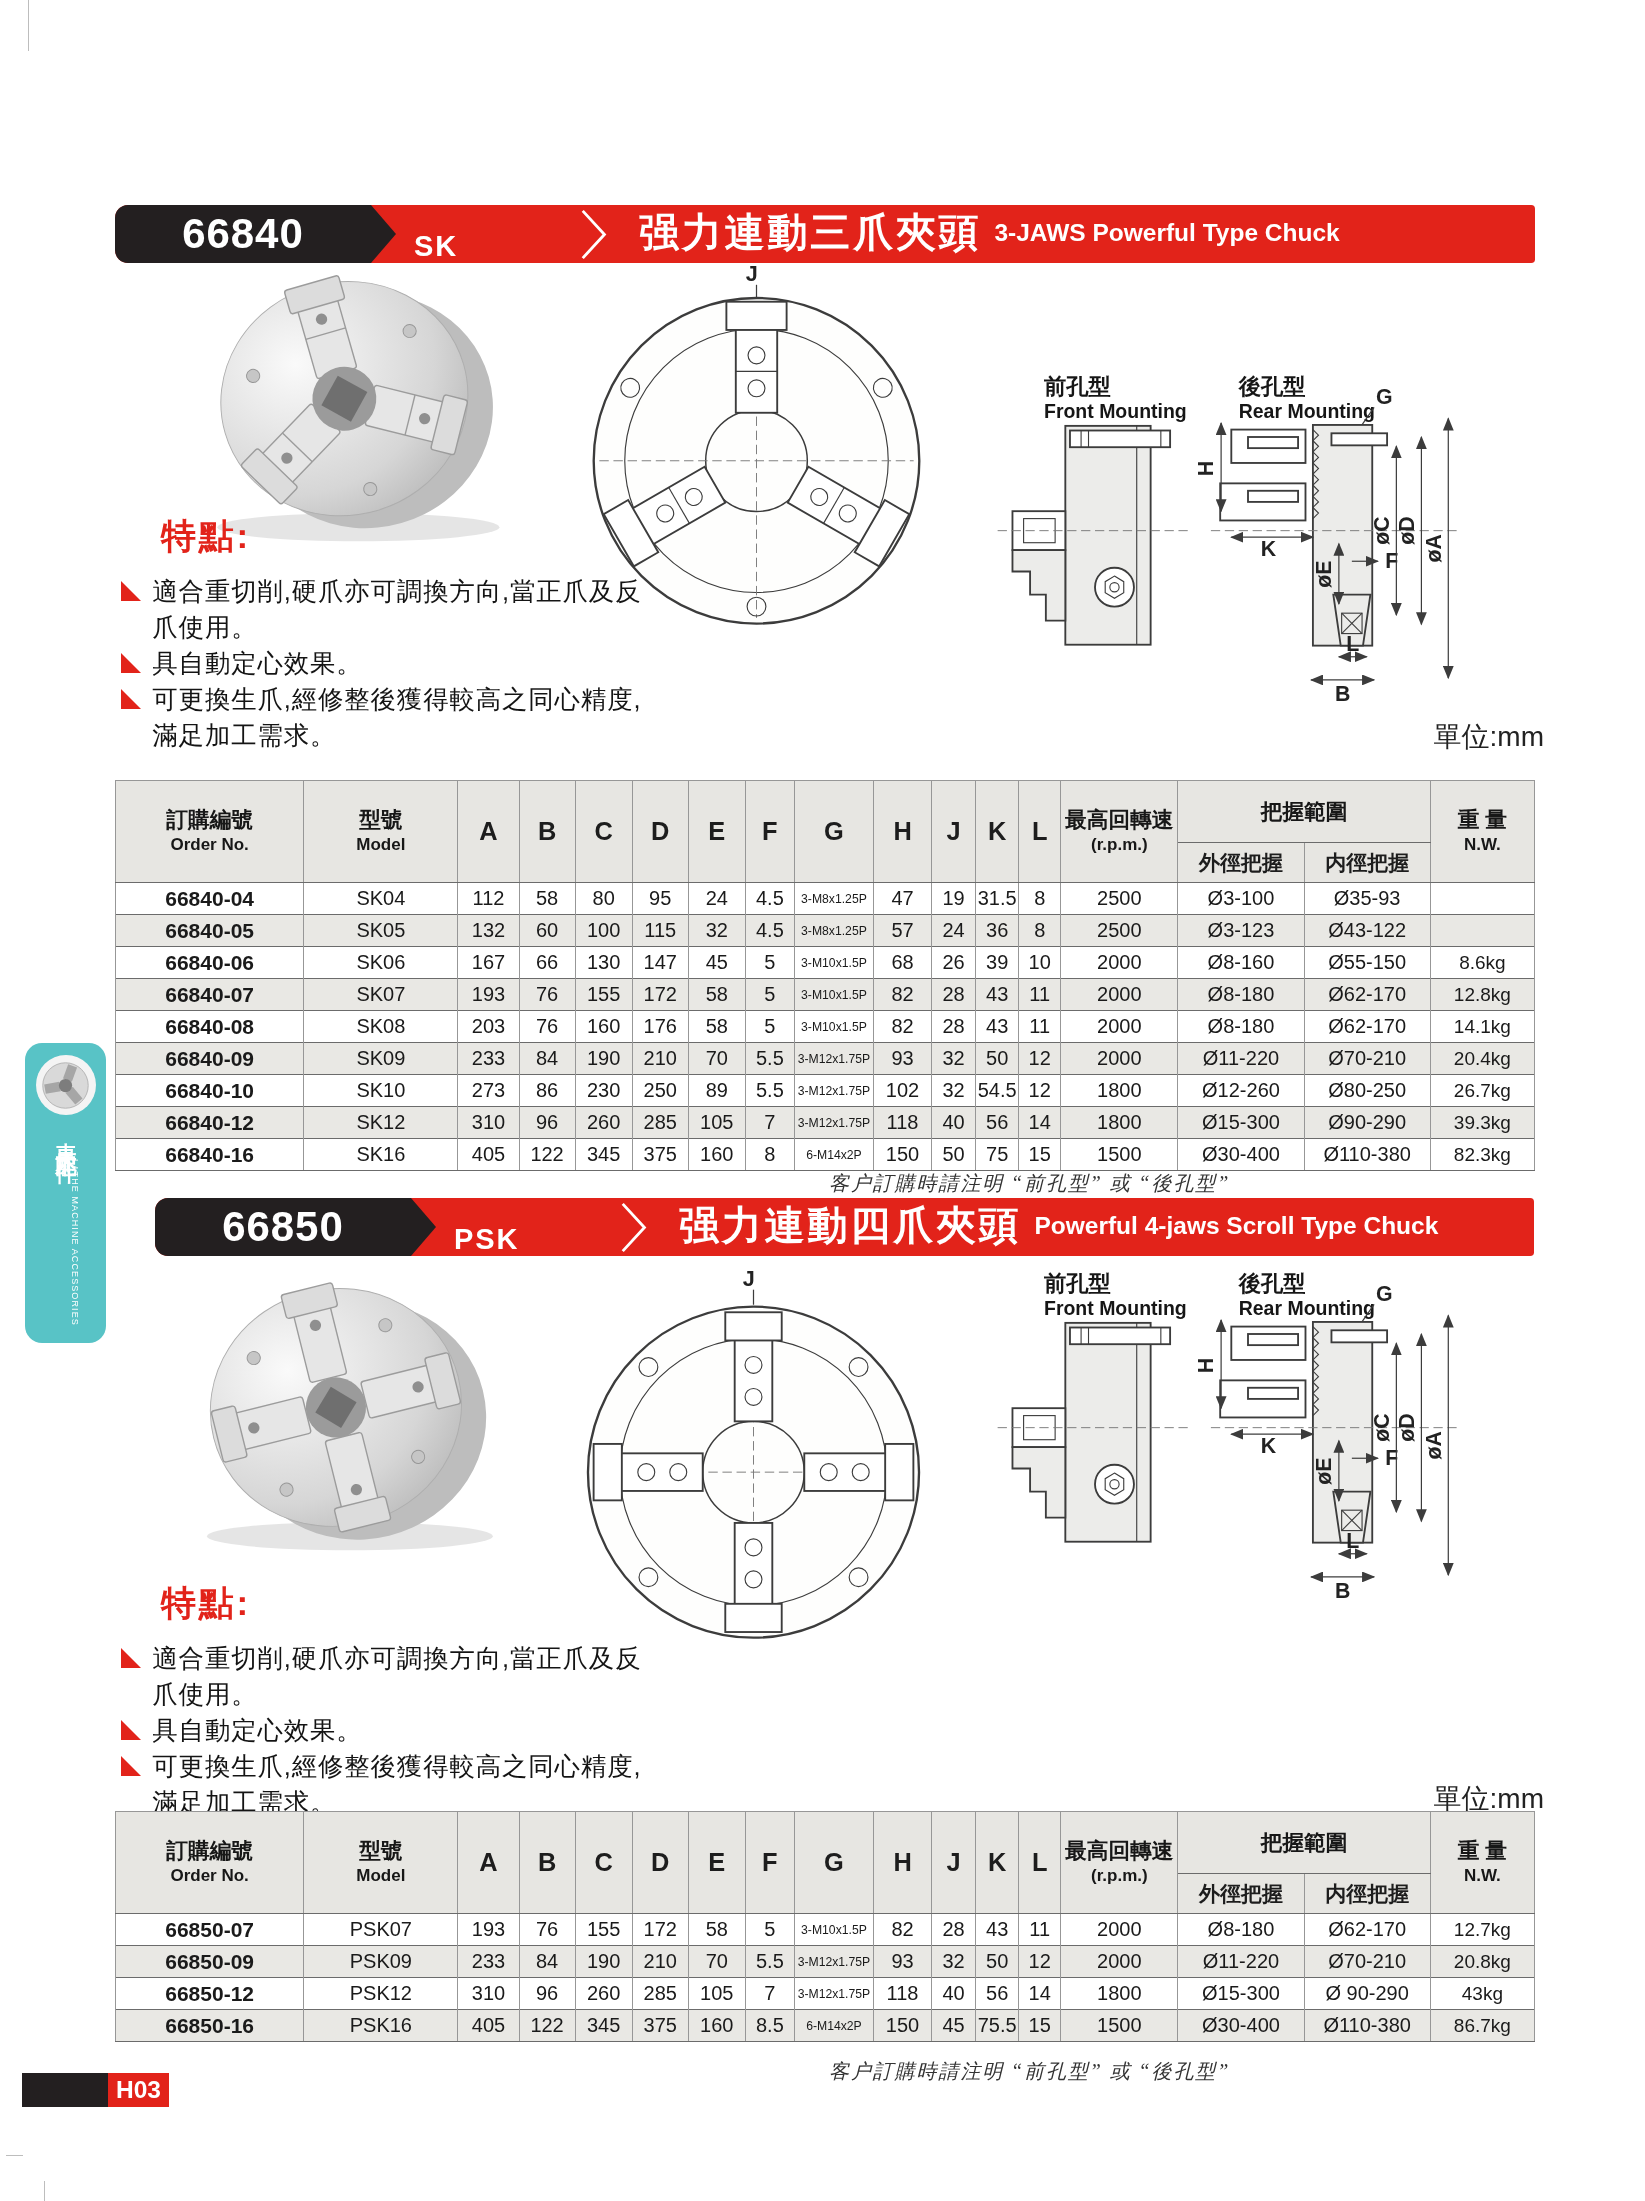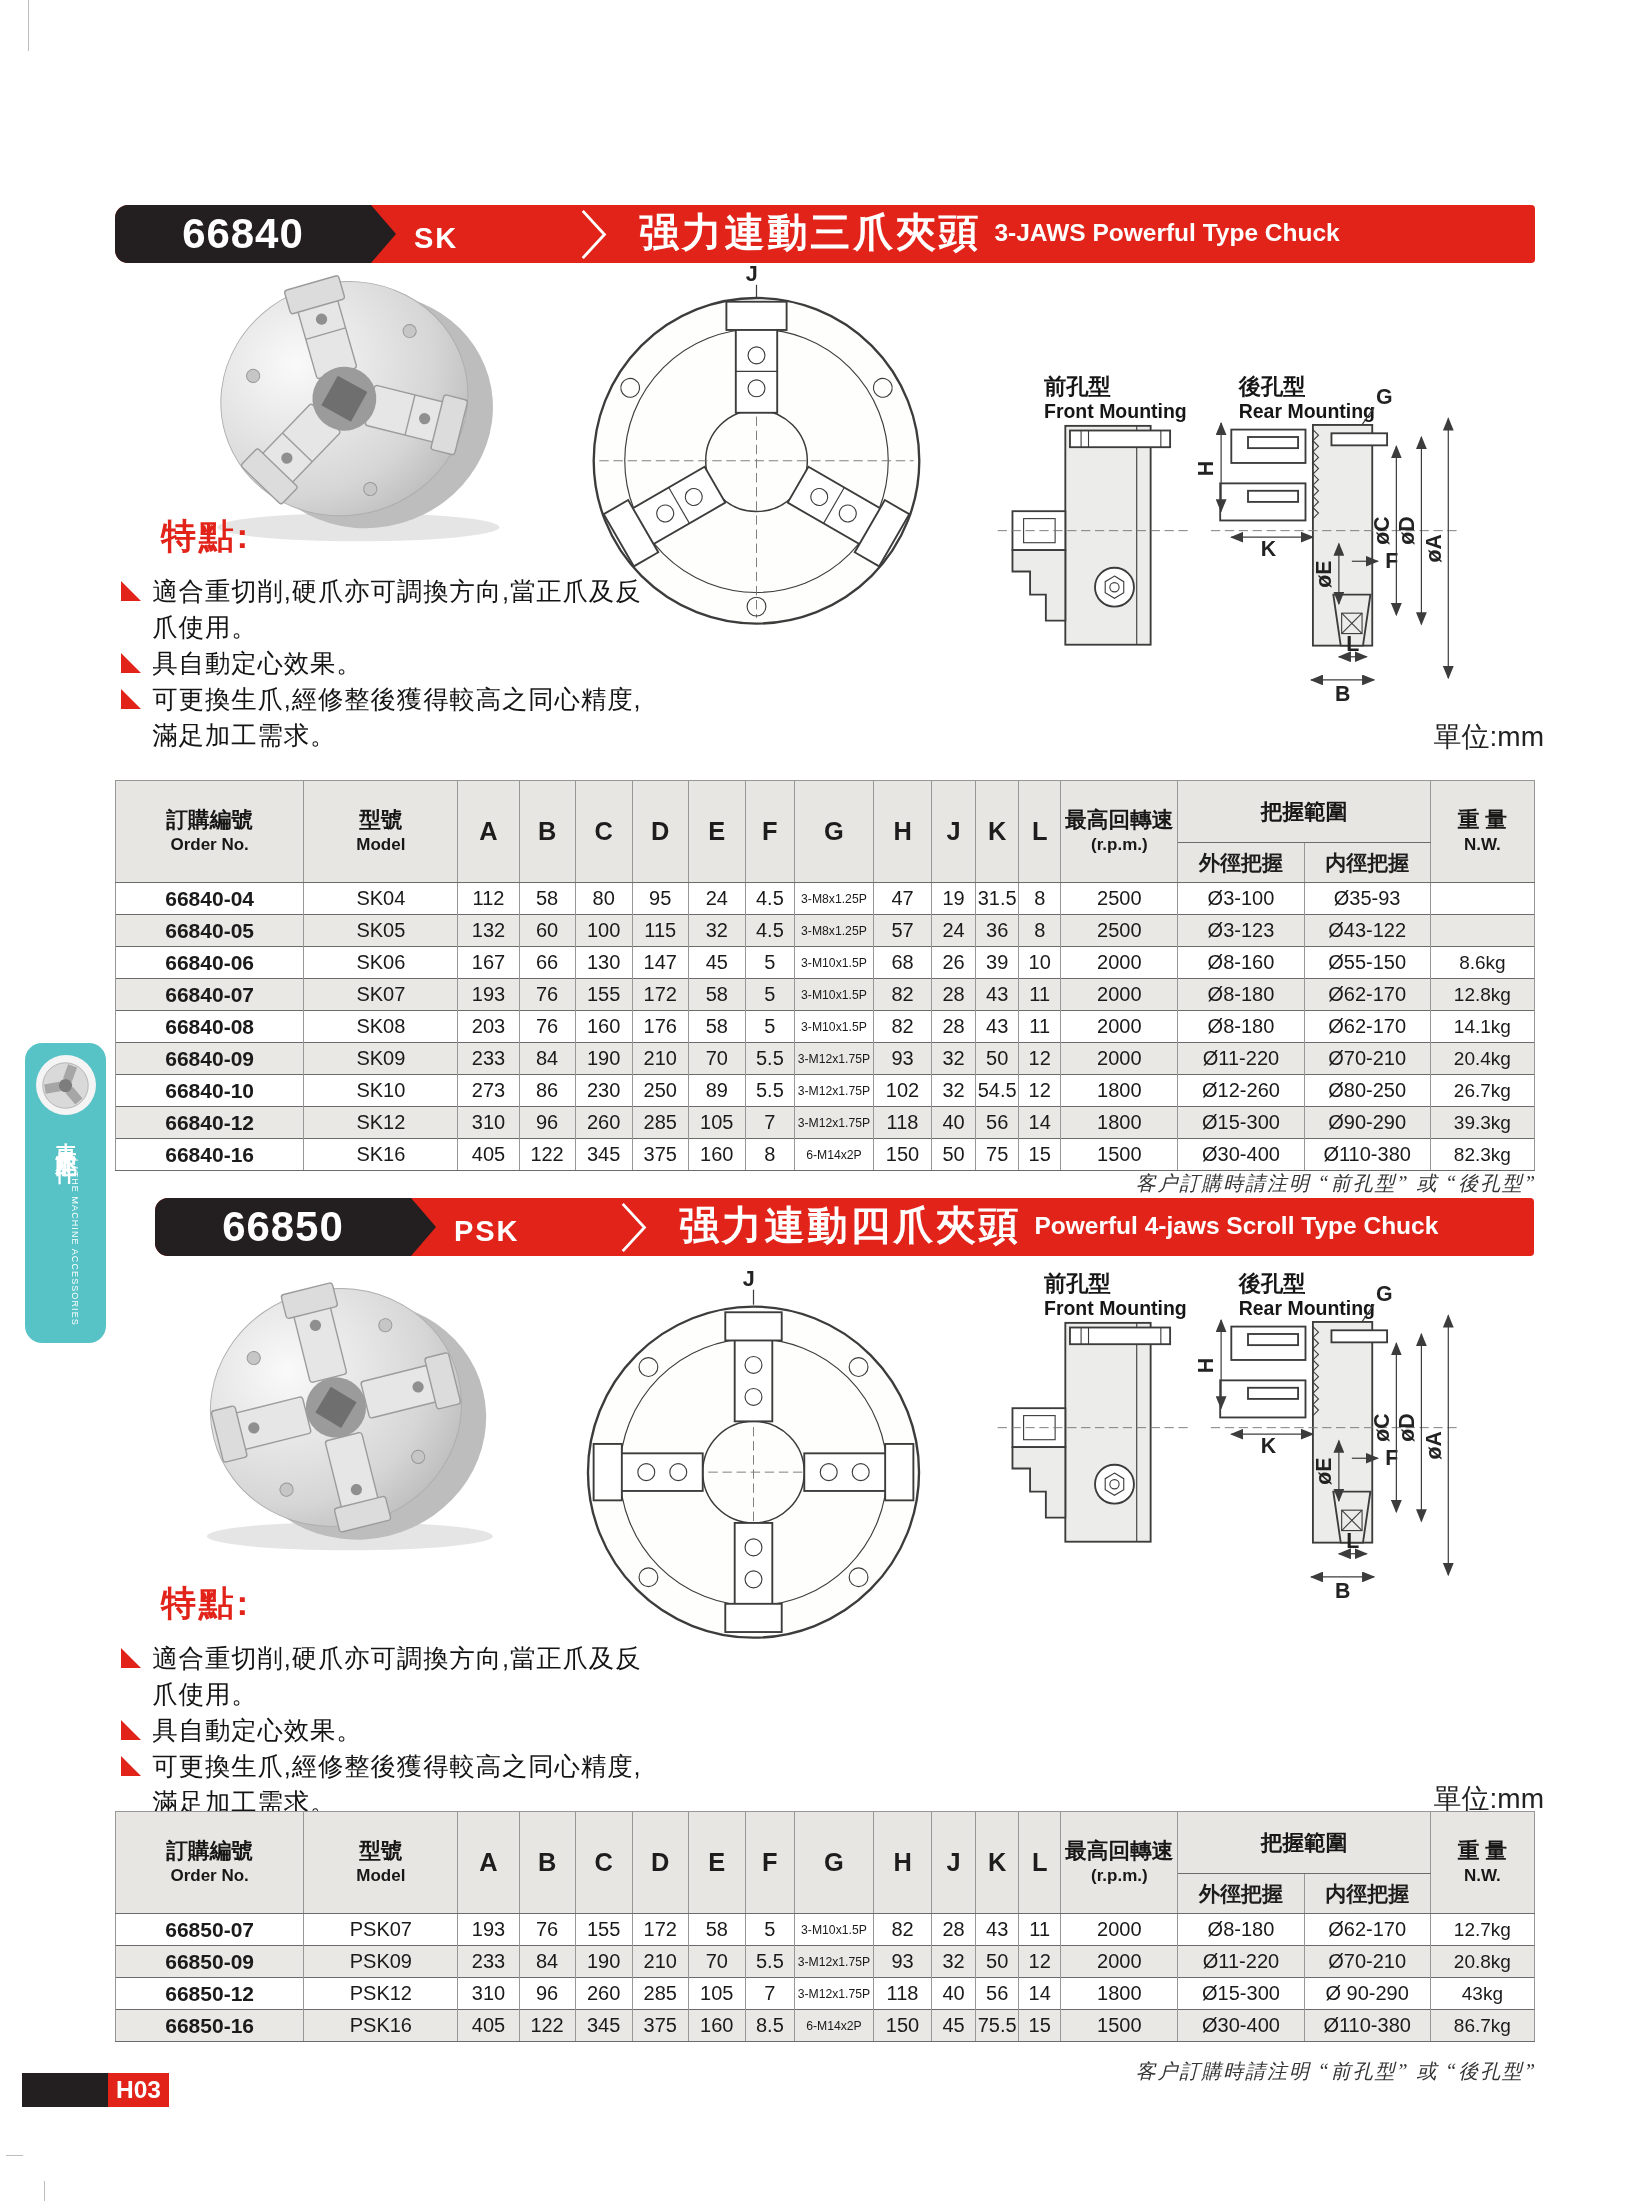--- a/index.html
+++ b/index.html
@@ -15,37 +15,37 @@
   .h-zh{font-size:72px;font-weight:bold;letter-spacing:7.5px;color:#1c1c1c;}
   .h-en{font-size:44px;font-weight:bold;color:#8b8b8b;margin-left:15px;letter-spacing:0px;}
 
   
   .banner{position:absolute;height:58px;background:#e2231a;border-radius:13px 3.8px 3.8px 13px;}
   .banner-black{position:absolute;left:0;top:0;width:256px;height:58px;background:#231f20;
       border-radius:13px 0 0 13px;display:flex;align-items:center;justify-content:center;}
   .banner-point{position:absolute;left:256px;top:0;width:0;height:0;
       border-top:29px solid transparent;border-bottom:29px solid transparent;border-left:25.4px solid #231f20;}
   .banner-code{color:#fff;font-size:42px;font-weight:bold;letter-spacing:0.9px;}
-  .banner-series{position:absolute;left:299px;top:4px;height:58px;display:flex;align-items:center;
+  .banner-series{position:absolute;left:299px;top:12px;height:58px;display:flex;align-items:center;
       color:#fff;font-size:29px;font-weight:bold;letter-spacing:1.9px;}
   .banner-chev{position:absolute;left:463px;top:2.8px;}
   .banner-title{position:absolute;left:524px;top:0;height:55px;display:flex;align-items:center;white-space:nowrap;}
   .bt-zh{color:#fff;font-size:40px;font-weight:bold;letter-spacing:2.8px;}
   .bt-en{color:#fff;font-size:24.5px;font-weight:bold;margin-left:13px;}
 
   
   .features{position:absolute;width:546px;}
   .feat-head{font-size:35px;font-weight:bold;color:#e2231a;letter-spacing:2.8px;margin-bottom:13px;margin-left:40px;}
   .feat-item{display:flex;align-items:flex-start;font-size:25.4px;line-height:36px;color:#141414;letter-spacing:0.9px;}
   .tri{flex:0 0 auto;width:0;height:0;border-bottom:20px solid #e2231a;border-right:20px solid transparent;
        margin:7.5px 11.3px 0 0;}
 
   
   .unit-label{position:absolute;left:1318px;width:226px;text-align:right;font-size:28px;color:#222;}
-  .order-note{position:absolute;left:829px;width:708px;text-align:right;
+  .order-note{position:absolute;left:829px;width:708px;
       font-family:"Liberation Serif",serif;font-style:italic;font-size:20px;letter-spacing:1.9px;color:#333;}
 
   
   table.spec{position:absolute;left:115px;width:1420px;border-collapse:collapse;table-layout:fixed;background:#fff;}
   .spec th,.spec td{border-left:0.9px solid #979797;border-right:0.9px solid #979797;
       text-align:center;vertical-align:middle;padding:0;overflow:hidden;}
   .spec thead th{background:#e7e6e2;border-top:0.9px solid #979797;border-bottom:1.9px solid #6b6b6b;}
   .spec thead tr:first-child{height:62px;}
   .spec thead tr:last-child{height:40px;}
   .spec tbody tr{height:32px;}

